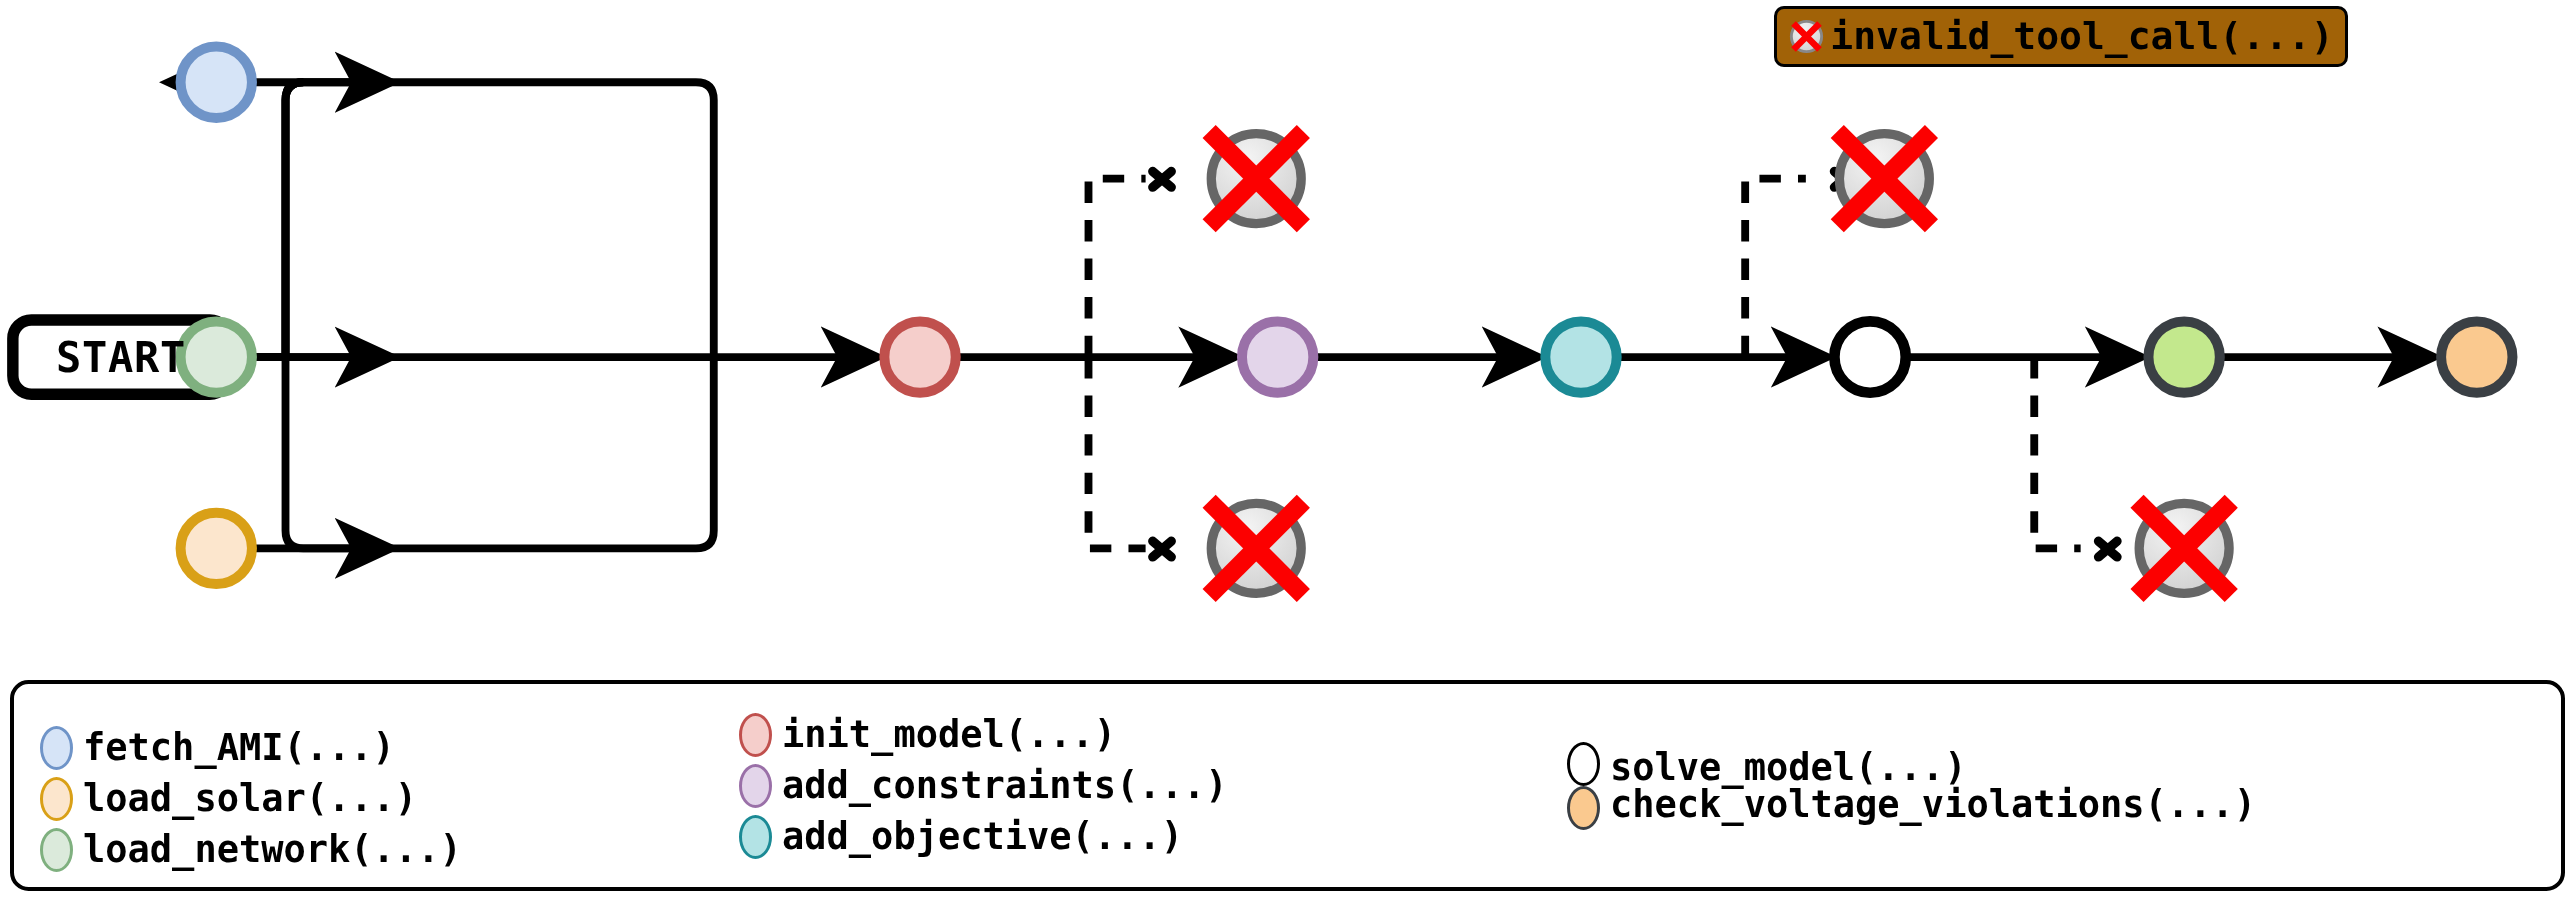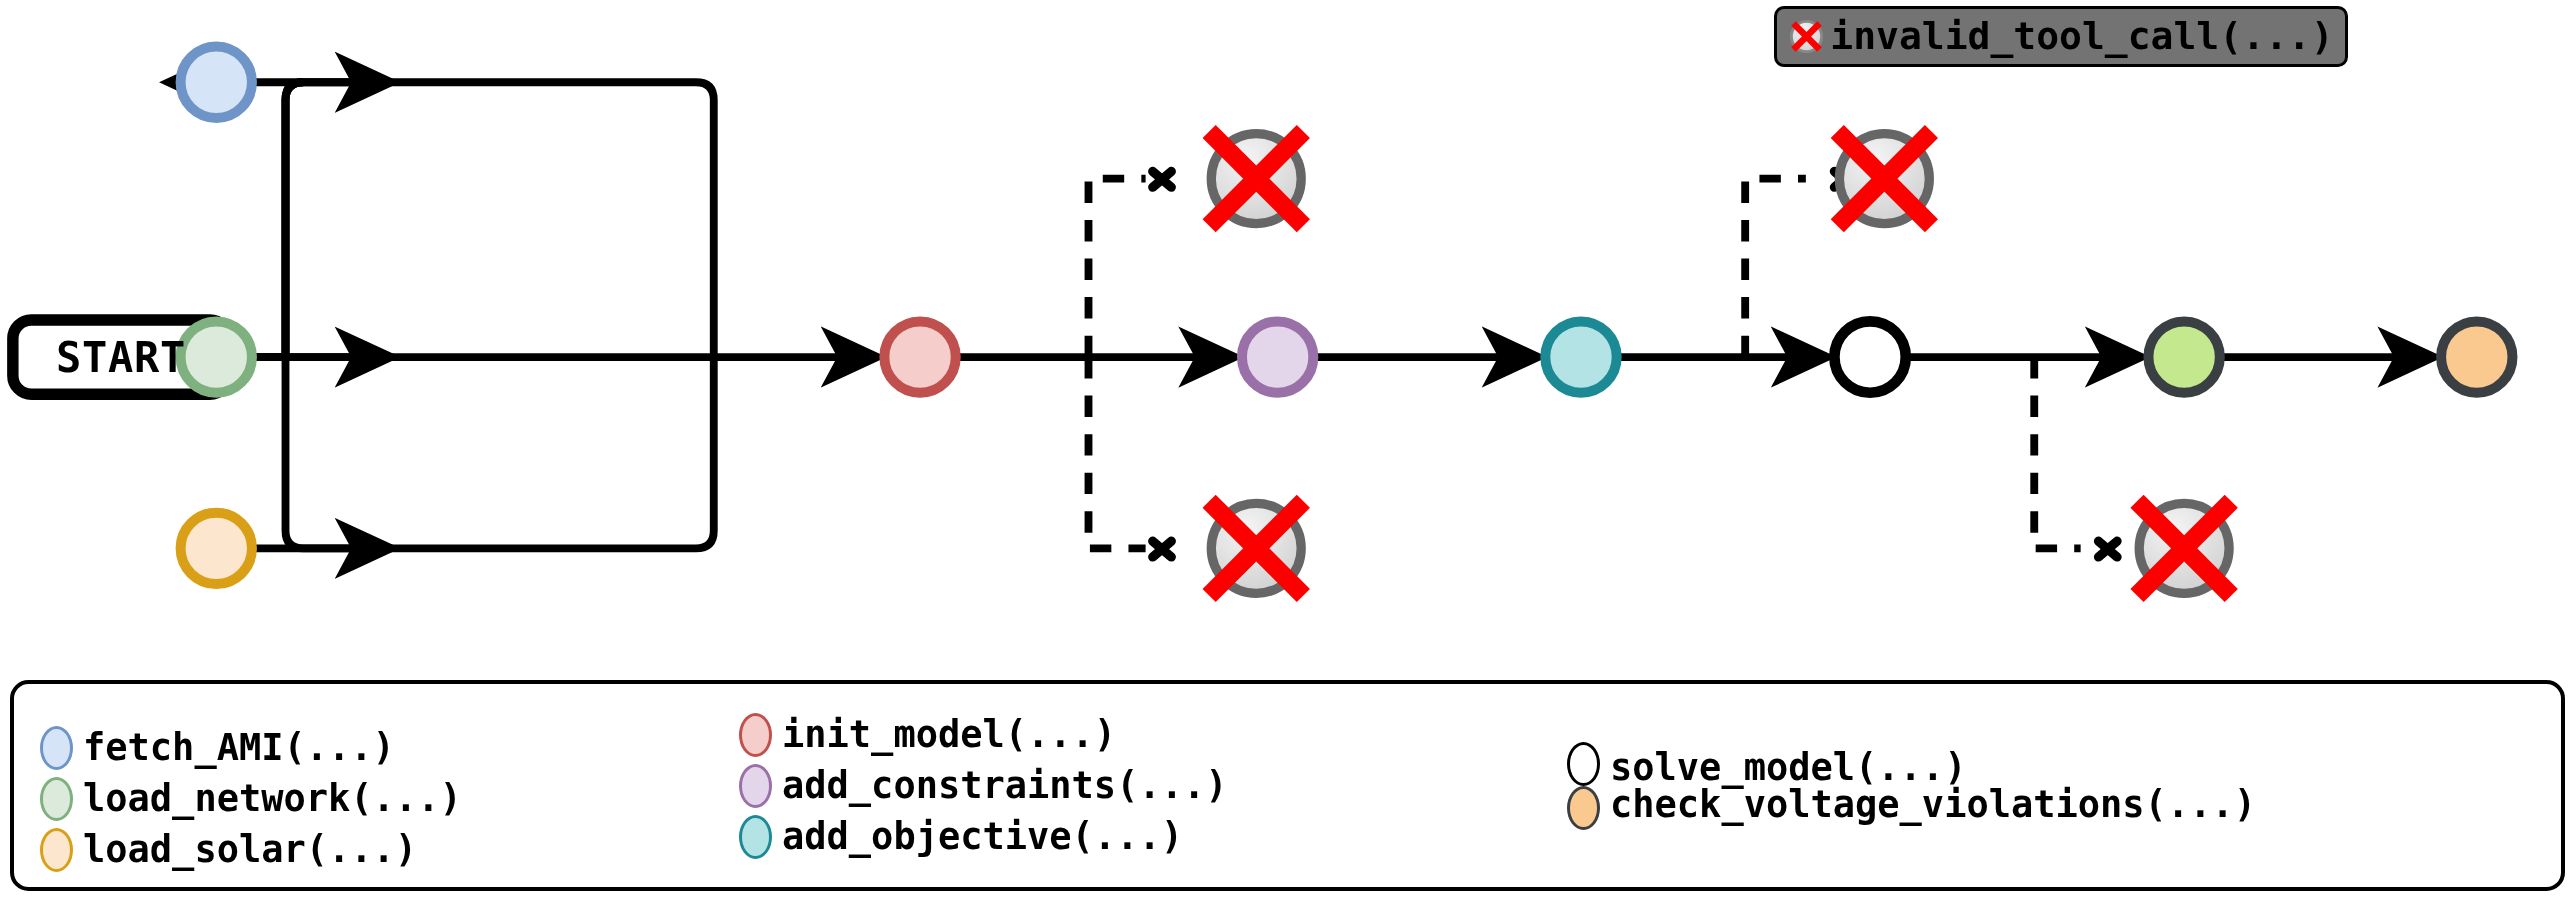--- a/index.html
+++ b/index.html
@@ -135,21 +135,21 @@
       <circle cx="3060" cy="500" r="50" fill="#c3e88d" stroke="#3a3f44" stroke-width="14"></circle>
       <circle cx="3470" cy="500" r="50" fill="#fac98f" stroke="#3a3f44" stroke-width="14"></circle>
     </g>
   </svg>
 
   <div style="position:absolute;left:13px;top:320px;width:216px;height:74px;display:flex;
               align-items:center;justify-content:center;font-family:'DejaVu Sans Mono',monospace;
               font-weight:bold;font-size:42px;color:#000;letter-spacing:0.7px;">START</div>
 
   <div style="position:absolute;left:1774px;top:5.7px;height:61px;box-sizing:border-box;
-              border:3.6px solid #000;border-radius:10px;background:#737373;display:flex;
+              border:3.6px solid #000;border-radius:10px;background:#a16207;display:flex;
               align-items:center;padding:0 11.4px 0 10px;">
     <span style="position:relative;width:39px;height:39px;flex:0 0 39px;margin-right:4.3px;">
       <svg viewBox="0 0 54 54" style="width:39px;height:39px;display:block;">
         <defs>
             <radialGradient id="gf2" cx="40%" cy="28%" r="78%">
           <stop offset="0%" stop-color="#f4f4f4"></stop>
               <stop offset="100%" stop-color="#cfcfcf"></stop>
         </radialGradient>
           </defs>
         <circle cx="27" cy="27" r="21" fill="url(#gf2)" stroke="#888" stroke-width="4"></circle>
@@ -165,26 +165,26 @@
 
   <div style="position:absolute;left:10px;top:680px;width:2555px;height:211px;box-sizing:border-box;
               border:4.3px solid #000;border-radius:18.6px;background:#fff;
               display:flex;align-items:center;padding:0 26px;">
     <div style="flex:0 0 699px;">
       <div style="display:flex;align-items:center;height:51px;margin-top:26px;">
         <span class="sw" style="background: rgb(214, 228, 247); border-color: rgb(111, 148, 200);"></span>
         <span class="lb">fetch_AMI(...)</span>
       </div>
       <div style="display:flex;align-items:center;height:51px;">
+        <span class="sw" style="background: rgb(252, 230, 205); border-color: rgb(217, 160, 23);"></span>
+        <span class="lb">load_solar(...)</span>
+      </div>
+      <div style="display:flex;align-items:center;height:51px;">
         <span class="sw" style="background: rgb(219, 234, 219); border-color: rgb(127, 176, 127);"></span>
         <span class="lb">load_network(...)</span>
-      </div>
-      <div style="display:flex;align-items:center;height:51px;">
-        <span class="sw" style="background: rgb(252, 230, 205); border-color: rgb(217, 160, 23);"></span>
-        <span class="lb">load_solar(...)</span>
       </div>
     </div>
 
     <div style="flex:0 0 828px;">
       <div style="display:flex;align-items:center;height:51px;">
         <span class="sw" style="background: rgb(245, 206, 203); border-color: rgb(192, 80, 77);"></span>
         <span class="lb">init_model(...)</span>
       </div>
       <div style="display:flex;align-items:center;height:51px;">
         <span class="sw" style="background: rgb(227, 213, 234); border-color: rgb(154, 112, 168);"></span>

